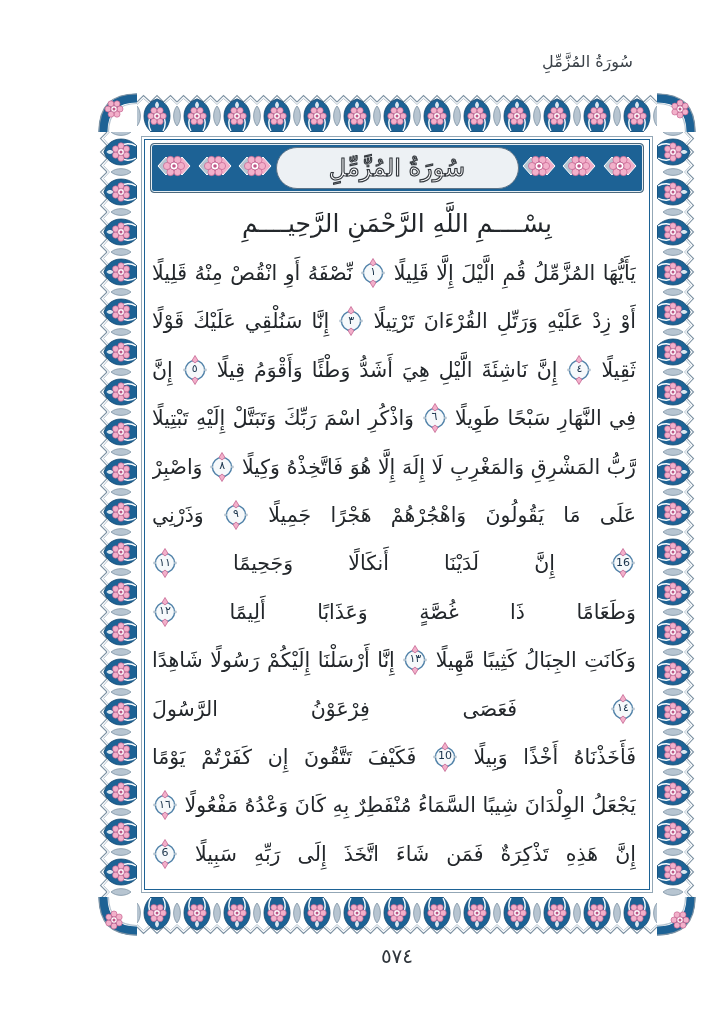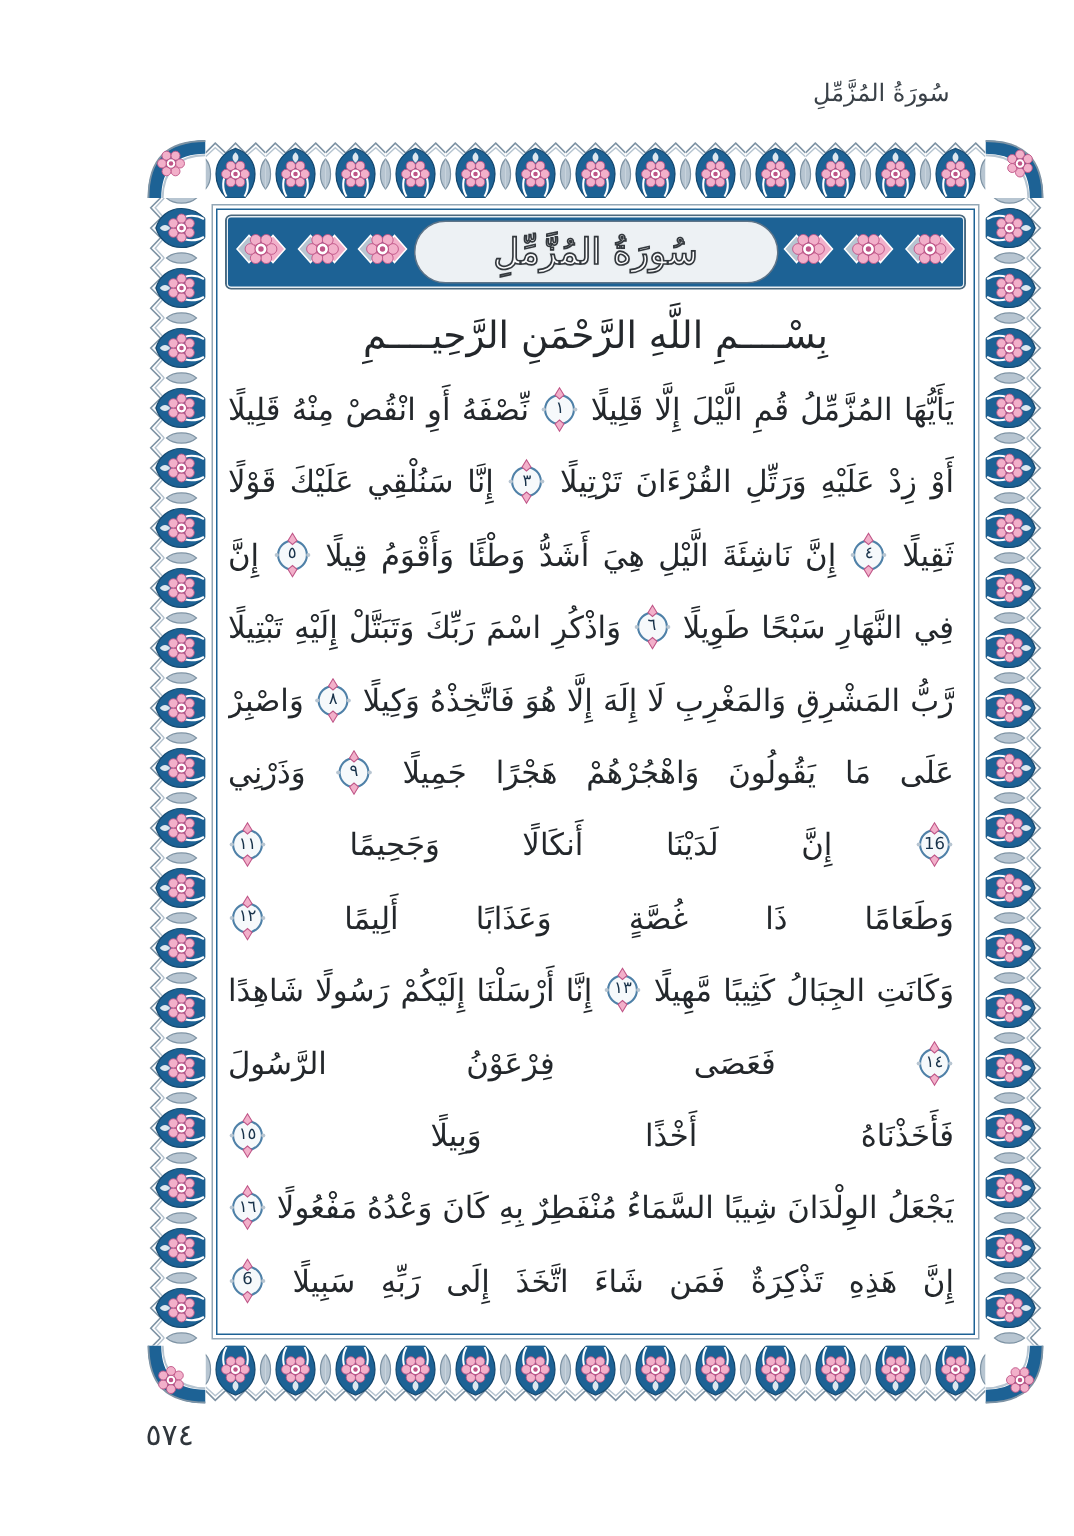--- a/index.html
+++ b/index.html
@@ -52,21 +52,21 @@
 
   
   .text-block{position:absolute;top:112px;left:10px;right:16px;bottom:6px;overflow:hidden}
   .line{height:48.4px;line-height:48.4px;direction:rtl;font-size:20.5px;color:var(--ink);
        text-align:justify;text-align-last:justify;overflow:hidden}
   .marker{position:relative;display:inline-block;width:26px;height:32px;vertical-align:-9px}
   .marker svg{position:absolute;inset:0}
   .mk-num{position:absolute;inset:0;display:flex;align-items:center;justify-content:center;
        font-size:11px;color:#18324a;padding-bottom:1px}
 
-  .page-number{position:absolute;top:944px;left:97px;width:600px;
+  .page-number{position:absolute;top:944px;left:97px;width:600px;text-align:center;
        font-size:20px;color:#30363c}
 </style>
 </head>
 <body style="--blue: #1d6295; --cartouche: #edf1f4; --ink: #23272b; --ink-head: #3a4148;">
 
 <div class="page">
 
   <div class="running-head">
     <span class="head-right">سُورَةُ المُزَّمِّلِ</span>
   </div>
@@ -1578,21 +1578,21 @@
   <circle cx="2.5" cy="16" r="1.4" fill="#b7c5d1"></circle>
   <circle cx="23.5" cy="16" r="1.4" fill="#b7c5d1"></circle>
 </svg><span class="mk-num">١٤</span></span> <span>فَعَصَى فِرْعَوْنُ الرَّسُولَ</span> </div>
           <div class="line"><span>فَأَخَذْنَاهُ أَخْذًا وَبِيلًا</span> <span class="marker">
 <svg viewBox="0 0 26 32" width="26" height="32" xmlns="http://www.w3.org/2000/svg">
   <circle cx="13" cy="16" r="9.6" fill="#f6f9fb" stroke="#4f81a8" stroke-width="1.4"></circle>
   <path d="M13,1.5 L16,6.5 L13,9 L10,6.5 Z" fill="#f2b0ca" stroke="#bf5587" stroke-width="0.7"></path>
   <path d="M13,30.5 L16,25.5 L13,23 L10,25.5 Z" fill="#f2b0ca" stroke="#bf5587" stroke-width="0.7"></path>
   <circle cx="2.5" cy="16" r="1.4" fill="#b7c5d1"></circle>
   <circle cx="23.5" cy="16" r="1.4" fill="#b7c5d1"></circle>
-</svg><span class="mk-num">١٥</span></span>  </div>
+</svg><span class="mk-num">10</span></span> <span>فَكَيْفَ تَتَّقُونَ إِن كَفَرْتُمْ يَوْمًا</span> </div>
           <div class="line"><span>يَجْعَلُ الوِلْدَانَ شِيبًا السَّمَاءُ مُنْفَطِرٌ بِهِ كَانَ وَعْدُهُ مَفْعُولًا</span> <span class="marker">
 <svg viewBox="0 0 26 32" width="26" height="32" xmlns="http://www.w3.org/2000/svg">
   <circle cx="13" cy="16" r="9.6" fill="#f6f9fb" stroke="#4f81a8" stroke-width="1.4"></circle>
   <path d="M13,1.5 L16,6.5 L13,9 L10,6.5 Z" fill="#f2b0ca" stroke="#bf5587" stroke-width="0.7"></path>
   <path d="M13,30.5 L16,25.5 L13,23 L10,25.5 Z" fill="#f2b0ca" stroke="#bf5587" stroke-width="0.7"></path>
   <circle cx="2.5" cy="16" r="1.4" fill="#b7c5d1"></circle>
   <circle cx="23.5" cy="16" r="1.4" fill="#b7c5d1"></circle>
 </svg><span class="mk-num">١٦</span></span> </div>
           <div class="line"><span>إِنَّ هَذِهِ تَذْكِرَةٌ فَمَن شَاءَ اتَّخَذَ إِلَى رَبِّهِ سَبِيلًا</span> <span class="marker">
 <svg viewBox="0 0 26 32" width="26" height="32" xmlns="http://www.w3.org/2000/svg">

